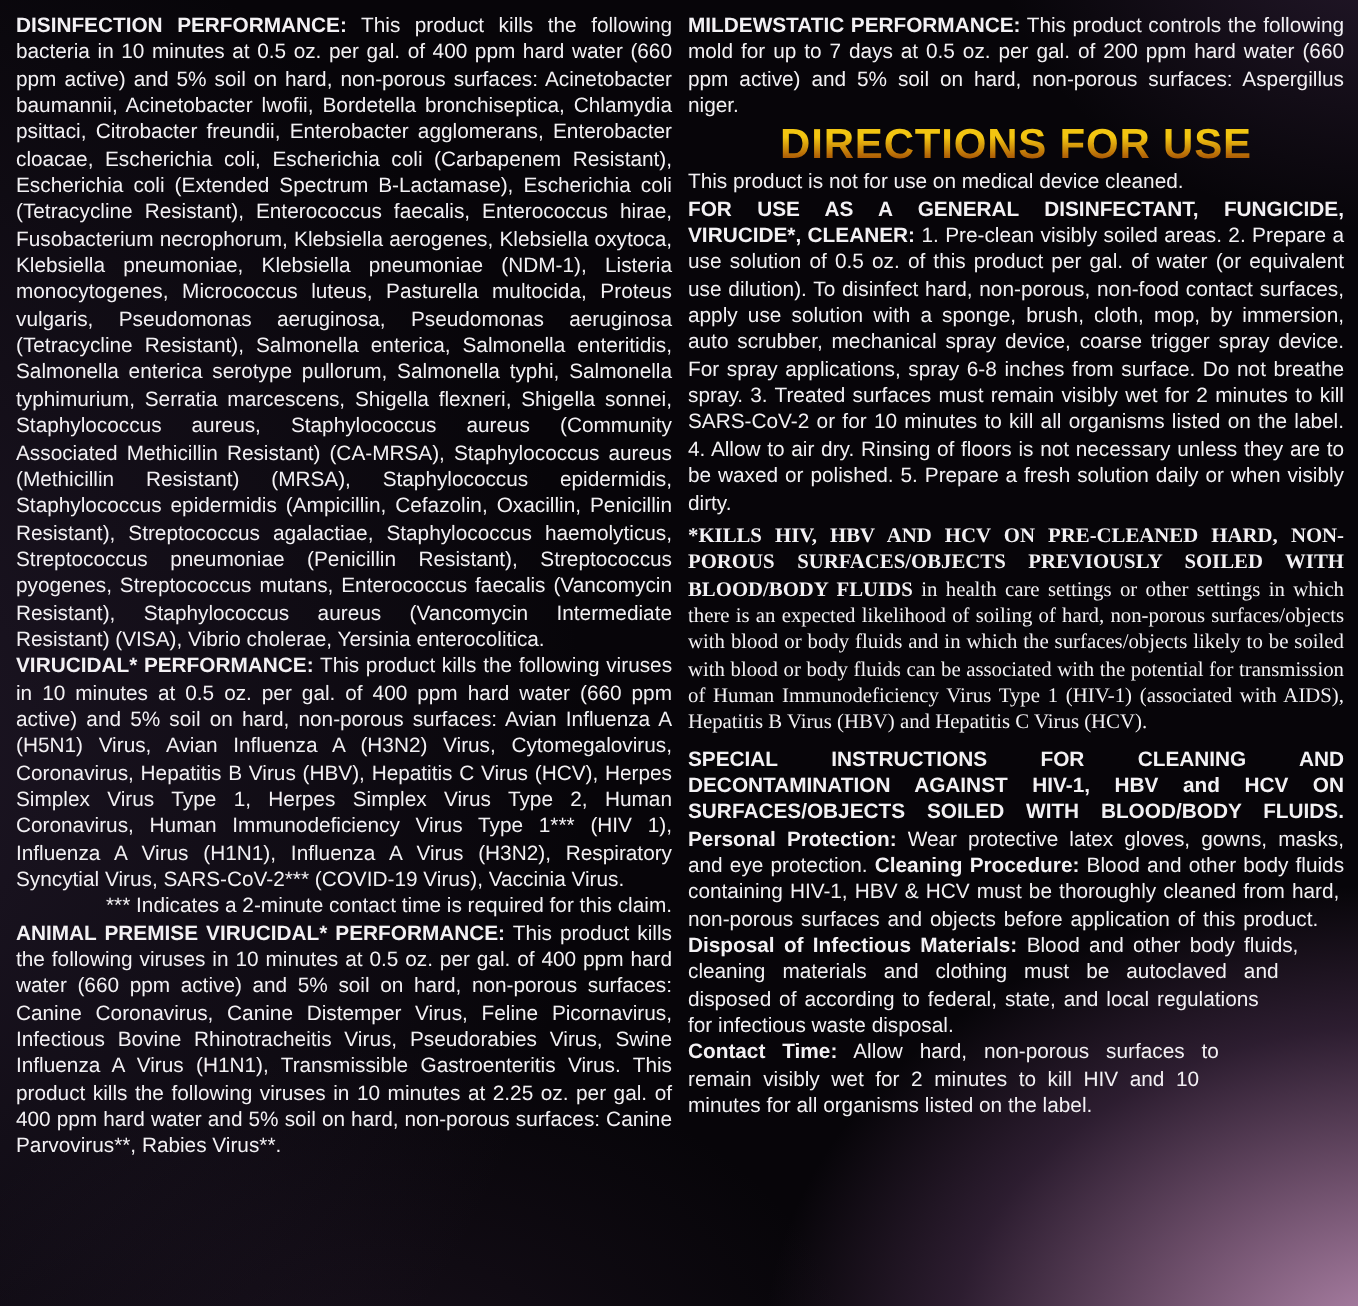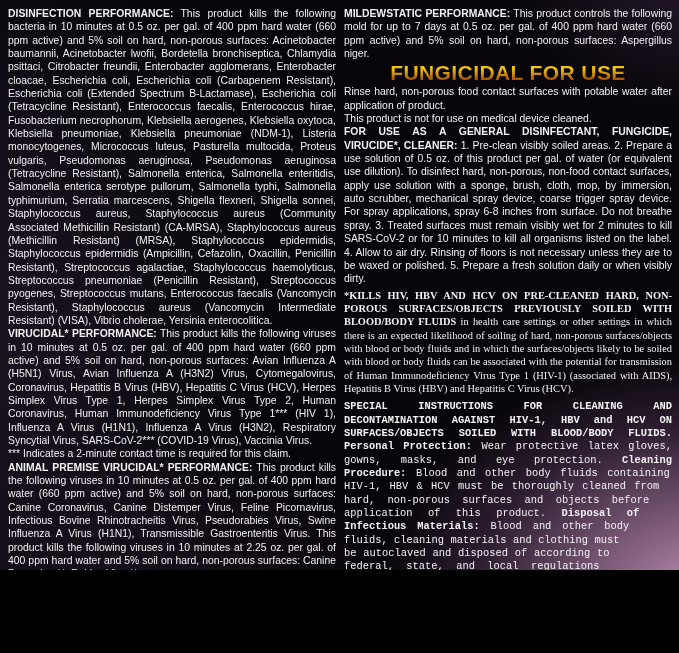--- a/index.html
+++ b/index.html
@@ -1,17 +1,17 @@
 <!DOCTYPE html>
 <html style="--background: #070509; --text: #f3f1f4; --heading-gold: #f2c511; --heading-red: #8a2800; --nebula-purple: #8a6386;"><head>
 <meta charset="utf-8">
 <style>
   html,body { margin:0; padding:0; background:#000; }
   .label {
-    position:relative; width:679px; height:570px;
+    position:relative; width:679px; height:653px;
     background:#070509; overflow:hidden;
     font-family:"Liberation Sans", sans-serif;
     color:#f3f1f4;
     -webkit-font-smoothing:antialiased;
   }
   .bg-art { position:absolute; inset:0; pointer-events:none; }
   .bg-art.base {
     background:
       radial-gradient(520px 620px at -12% 58%, rgba(82,62,102,0.30), rgba(82,62,102,0.12) 45%, transparent 72%),
       radial-gradient(340px 240px at 28% 106%, rgba(90,60,100,0.18), transparent 70%),
@@ -23,23 +23,23 @@
   }
   .col {
     position:absolute; top:7px; width:328px;
     font-size:10.4px; line-height:13.35px;
     text-align:justify; text-justify:inter-word;
   }
   .col-left  { left:8px;  }
   .col-right { left:344px; }
   .col p { margin:0; }
   .col b { font-weight:700; }
-  .footnote { text-align:left; }
+  .footnote { text-align:right; }
   .gap-sm { margin-top:3px !important;font-family:Liberation Serif, serif; }
-  .gap-md { margin-top:5px !important;font-family:Liberation Mono, monospace; }
+  .gap-md { margin-top:5px !important; }
   .directions {
     margin:2px 0 1px; text-align:center;
     font-size:21px; line-height:22px; font-weight:800; letter-spacing:0.4px;
     color:var(--heading-gold, #e7b40f);
     background:linear-gradient(to bottom, var(--heading-gold,#f2c511) 30%, var(--heading-red,#8a2800) 100%);
     -webkit-background-clip:text; background-clip:text;
     -webkit-text-fill-color:transparent;
     white-space:nowrap;
   }
   .wrap-zone { position:relative; }
@@ -58,30 +58,30 @@
   <div class="bg-art nebula"></div>
 
   <div class="col col-left">
     <p><b>DISINFECTION PERFORMANCE:</b> <span>This product kills the following bacteria in 10 minutes at 0.5 oz. per gal. of 400 ppm hard water (660 ppm active) and 5% soil on hard, non-porous surfaces: Acinetobacter baumannii, Acinetobacter lwofii, Bordetella bronchiseptica, Chlamydia psittaci, Citrobacter freundii, Enterobacter agglomerans, Enterobacter cloacae, Escherichia coli, Escherichia coli (Carbapenem Resistant), Escherichia coli (Extended Spectrum B-Lactamase), Escherichia coli (Tetracycline Resistant), Enterococcus faecalis, Enterococcus hirae, Fusobacterium necrophorum, Klebsiella aerogenes, Klebsiella oxytoca, Klebsiella pneumoniae, Klebsiella pneumoniae (NDM-1), Listeria monocytogenes, Micrococcus luteus, Pasturella multocida, Proteus vulgaris, Pseudomonas aeruginosa, Pseudomonas aeruginosa (Tetracycline Resistant), Salmonella enterica, Salmonella enteritidis, Salmonella enterica serotype pullorum, Salmonella typhi, Salmonella typhimurium, Serratia marcescens, Shigella flexneri, Shigella sonnei, Staphylococcus aureus, Staphylococcus aureus (Community Associated Methicillin Resistant) (CA-MRSA), Staphylococcus aureus (Methicillin Resistant) (MRSA), Staphylococcus epidermidis, Staphylococcus epidermidis (Ampicillin, Cefazolin, Oxacillin, Penicillin Resistant), Streptococcus agalactiae, Staphylococcus haemolyticus, Streptococcus pneumoniae (Penicillin Resistant), Streptococcus pyogenes, Streptococcus mutans, Enterococcus faecalis (Vancomycin Resistant), Staphylococcus aureus (Vancomycin Intermediate Resistant) (VISA), Vibrio cholerae, Yersinia enterocolitica.</span></p>
     <p><b>VIRUCIDAL* PERFORMANCE:</b> <span>This product kills the following viruses in 10 minutes at 0.5 oz. per gal. of 400 ppm hard water (660 ppm active) and 5% soil on hard, non-porous surfaces: Avian Influenza A (H5N1) Virus, Avian Influenza A (H3N2) Virus, Cytomegalovirus, Coronavirus, Hepatitis B Virus (HBV), Hepatitis C Virus (HCV), Herpes Simplex Virus Type 1, Herpes Simplex Virus Type 2, Human Coronavirus, Human Immunodeficiency Virus Type 1*** (HIV 1), Influenza A Virus (H1N1), Influenza A Virus (H3N2), Respiratory Syncytial Virus, SARS-CoV-2*** (COVID-19 Virus), Vaccinia Virus.</span></p>
     <p class="footnote">*** Indicates a 2-minute contact time is required for this claim.</p>
     <p><b>ANIMAL PREMISE VIRUCIDAL* PERFORMANCE:</b> <span>This product kills the following viruses in 10 minutes at 0.5 oz. per gal. of 400 ppm hard water (660 ppm active) and 5% soil on hard, non-porous surfaces: Canine Coronavirus, Canine Distemper Virus, Feline Picornavirus, Infectious Bovine Rhinotracheitis Virus, Pseudorabies Virus, Swine Influenza A Virus (H1N1), Transmissible Gastroenteritis Virus. This product kills the following viruses in 10 minutes at 2.25 oz. per gal. of 400 ppm hard water and 5% soil on hard, non-porous surfaces: Canine Parvovirus**,  Rabies Virus**.</span></p>
   </div>
 
   <div class="col col-right">
-    <p><b>MILDEWSTATIC PERFORMANCE:</b> <span>This product controls the following mold for up to 7 days at 0.5 oz. per gal. of 400 ppm hard water (660 ppm active) and 5% soil on hard, non-porous surfaces: Aspergillus niger.</span></p>
+    <p><b>MILDEWSTATIC PERFORMANCE:</b> <span>This product controls the following mold for up to 7 days at 0.5 oz. per gal. of 200 ppm hard water (660 ppm active) and 5% soil on hard, non-porous surfaces: Aspergillus niger.</span></p>
 
-    <h1 class="directions">FUNGICIDAL FOR USE</h1>
+    <h1 class="directions">DIRECTIONS FOR USE</h1>
 
-    <p>Rinse hard, non-porous food contact surfaces with potable water after application of product.</p>
     <p>This product is not for use on medical device cleaned.</p>
 
     <p><b>FOR USE AS A GENERAL DISINFECTANT, FUNGICIDE, VIRUCIDE*, CLEANER:</b> <span>1. Pre-clean visibly soiled areas. 2. Prepare a use solution of 0.5 oz. of this product per gal. of water (or equivalent use dilution). To disinfect hard, non-porous, non-food contact surfaces, apply use solution with a sponge, brush, cloth, mop, by immersion, auto scrubber, mechanical spray device, coarse trigger spray device. For spray applications, spray 6-8 inches from surface. Do not breathe spray. 3. Treated surfaces must remain visibly wet for 2 minutes to kill SARS-CoV-2 or for 10 minutes to kill all organisms listed on the label. 4. Allow to air dry. Rinsing of floors is not necessary unless they are to be waxed or polished. 5. Prepare a fresh solution daily or when visibly dirty.</span></p>
 
     <p class="gap-sm"><b>*KILLS HIV, HBV AND HCV ON PRE-CLEANED HARD, NON-POROUS SURFACES/OBJECTS PREVIOUSLY SOILED WITH BLOOD/BODY FLUIDS</b> <span>in health care settings or other settings in which there is an expected likelihood of soiling of hard, non-porous surfaces/objects with blood or body fluids and in which the surfaces/objects likely to be soiled with blood or body fluids can be associated with the potential for transmission of Human Immunodeficiency Virus Type 1 (HIV-1) (associated with AIDS), Hepatitis B Virus (HBV) and Hepatitis C Virus (HCV).</span></p>
 
     <div class="wrap-zone gap-md">
       <div class="corner-spacer"></div>
       <p><b>SPECIAL INSTRUCTIONS FOR CLEANING AND DECONTAMINATION AGAINST HIV-1, HBV and HCV ON SURFACES/OBJECTS SOILED WITH BLOOD/BODY FLUIDS.</b> <b>Personal Protection:</b> <span>Wear protective latex gloves, gowns, masks, and eye protection.</span> <b>Cleaning Procedure:</b> <span>Blood and other body fluids containing HIV-1, HBV &amp; HCV must be thoroughly cleaned from hard, non-porous surfaces and objects before application of this product.</span> <b>Disposal of Infectious Materials:</b> <span>Blood and other body fluids, cleaning materials and clothing must be autoclaved and disposed of according to federal, state, and local regulations for infectious waste disposal.</span></p>
+      <p><b>Contact Time:</b> <span>Allow hard, non-porous surfaces to remain visibly wet for 2 minutes to kill HIV and 10 minutes for all organisms listed on the label.</span></p>
     </div>
   </div>
 
 </div>
 
 </body></html>

